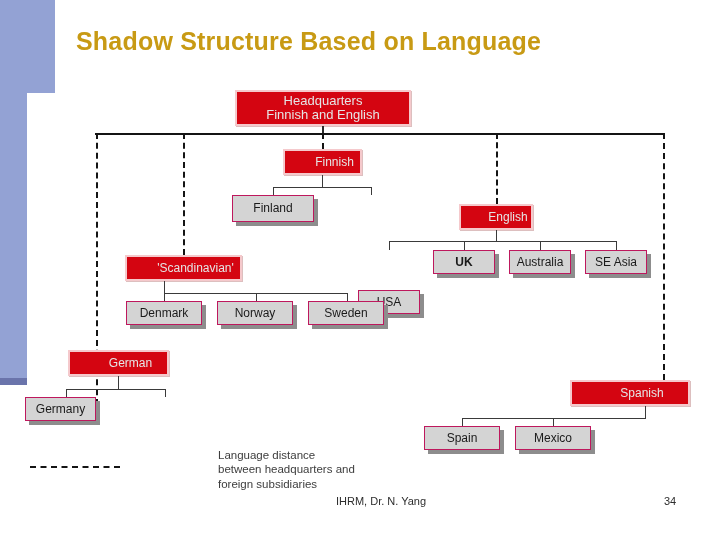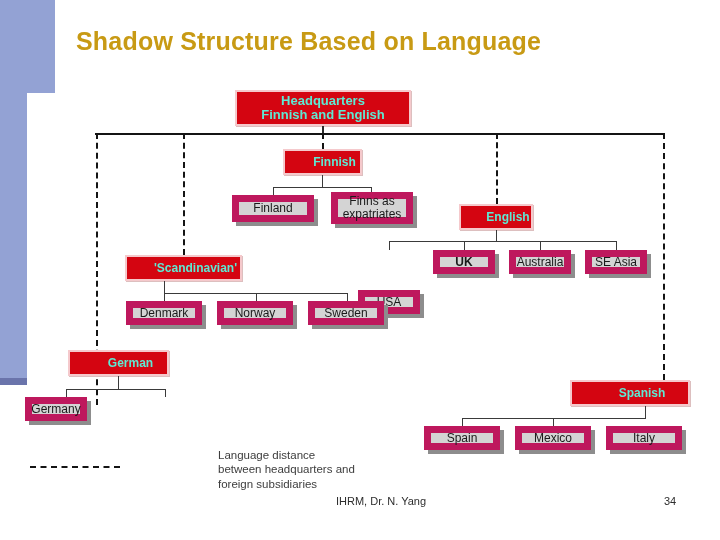--- a/index.html
+++ b/index.html
@@ -60,32 +60,32 @@
     box-sizing: border-box;
     display: flex;
     align-items: center;
     justify-content: center;
     text-align: center;
     line-height: 1.08;
     white-space: pre-line;
   }
   .node.red {
     background: #d40511;
-    color: #5eead4;
-    font-weight: bold;
+    color: #e5e5e5;
+    font-weight: normal;
     border: 2px solid #f5c9cc;
     font-size: 13px;
     box-shadow: 1px 1px 0 rgba(120,0,0,.25);
   }
   .node.red.small { font-size: 12px; padding-left: 24px; }
   .node.gray {
     background: #d4d4d4;
     color: #1a1a1a;
     font-weight: normal;
-    border: 7px solid #be185d;
+    border: 1px solid #be185d;
     font-size: 12px;
     box-shadow: 4px 4px 0 #8d8d8d;
   }
 
   
   .ln-v { position: absolute; width: 2px; background: #2b2b2b; }
   .ln-h { position: absolute; height: 2px; background: #2b2b2b; }
   .ln-v.thin { width: 1px; background: #3a3a3a; }
   .ln-h.thin { height: 1px; background: #3a3a3a; }
 
@@ -163,22 +163,20 @@
   <div class="dash-v" style="left:663px; top:53px; height:247px;"></div>
 
   <div class="node red small" style="left:283px; top:69px; width:79px; height:26px;">Finnish</div>
 
   <div class="ln-v thin" style="left:322px; top:95px; height:12px;"></div>
   <div class="ln-h thin" style="left:273px; top:107px; width:99px;"></div>
   <div class="ln-v thin" style="left:273px; top:107px; height:8px;"></div>
   <div class="ln-v thin" style="left:371px; top:107px; height:8px;"></div>
 
   <div class="node gray" style="left:232px; top:115px; width:82px; height:27px;">Finland</div>
-  <div class="node gray" style="left:331px; top:112px; width:82px; height:32px;">Finns as
-expatriates</div>
 
   <div class="node red small" style="left:459px; top:124px; width:74px; height:26px;">English</div>
 
   <div class="ln-v thin" style="left:496px; top:150px; height:11px;"></div>
   <div class="ln-h thin" style="left:389px; top:161px; width:228px;"></div>
   <div class="ln-v thin" style="left:389px; top:161px; height:9px;"></div>
   <div class="ln-v thin" style="left:464px; top:161px; height:9px;"></div>
   <div class="ln-v thin" style="left:540px; top:161px; height:9px;"></div>
   <div class="ln-v thin" style="left:616px; top:161px; height:9px;"></div>
 
@@ -199,32 +197,31 @@
   <div class="node gray" style="left:126px; top:221px; width:76px; height:24px;">Denmark</div>
   <div class="node gray" style="left:308px; top:221px; width:76px; height:24px;">Sweden</div>
 
   <div class="node red small" style="left:68px; top:270px; width:101px; height:26px;">German</div>
 
   <div class="ln-v thin" style="left:118px; top:296px; height:13px;"></div>
   <div class="ln-h thin" style="left:66px; top:309px; width:100px;"></div>
   <div class="ln-v thin" style="left:66px;  top:309px; height:8px;"></div>
   <div class="ln-v thin" style="left:165px; top:309px; height:8px;"></div>
 
-  <div class="node gray" style="left:25px;  top:317px; width:62px; height:24px;">Germany</div>
+  <div class="node gray" style="left:25px;  top:317px; width:71px; height:24px;">Germany</div>
 
   <div class="node red small" style="left:570px; top:300px; width:120px; height:26px;">Spanish</div>
 
   <div class="ln-v thin" style="left:645px; top:326px; height:12px;"></div>
   <div class="ln-h thin" style="left:462px; top:338px; width:184px;"></div>
   <div class="ln-v thin" style="left:462px; top:338px; height:8px;"></div>
   <div class="ln-v thin" style="left:553px; top:338px; height:8px;"></div>
 
   <div class="node gray" style="left:424px; top:346px; width:76px; height:24px;">Spain</div>
   <div class="node gray" style="left:515px; top:346px; width:76px; height:24px;">Mexico</div>
-  <div class="node gray" style="left:606px; top:346px; width:76px; height:24px;">Italy</div>
 
 </div>
 
 <div id="legend">
   <div id="legend-dash"></div>
   <div id="legend-text">Language distance
 between headquarters and
 foreign subsidiaries</div>
 </div>
 

